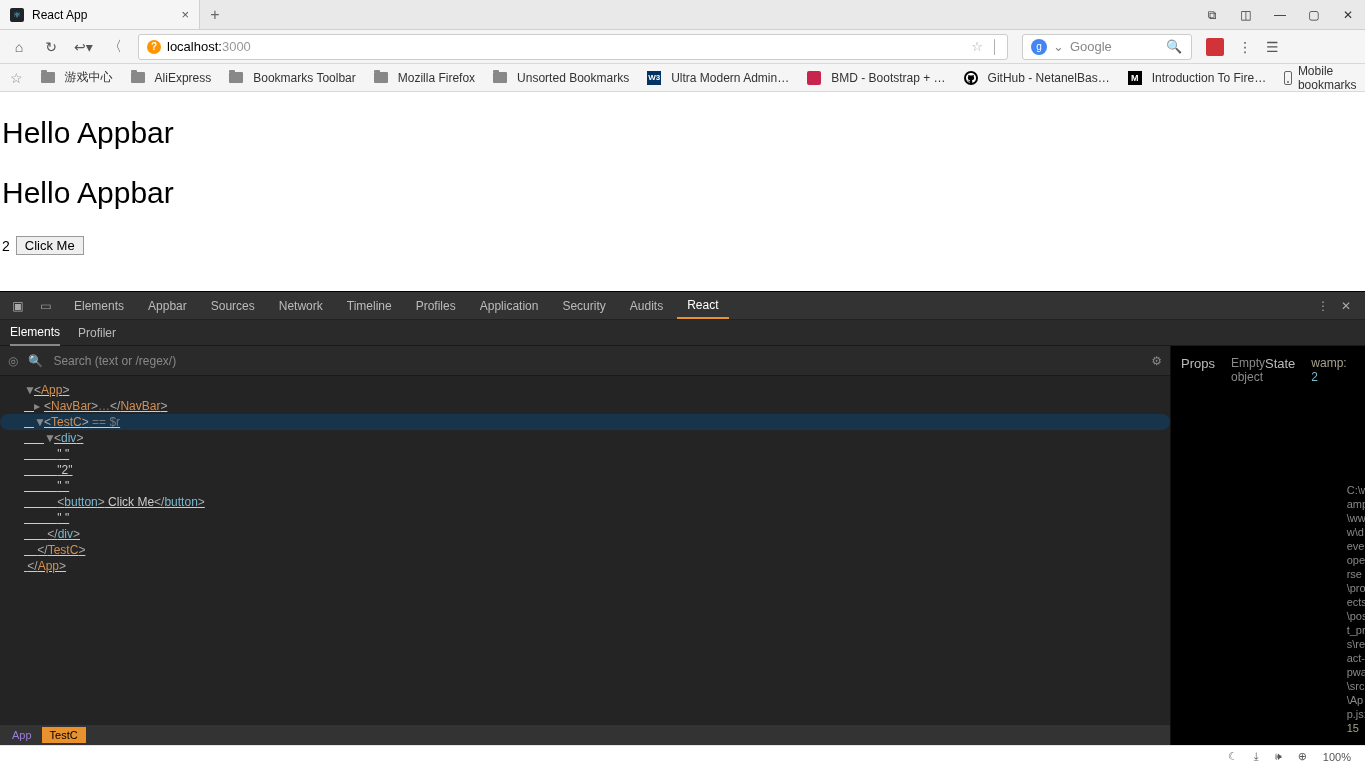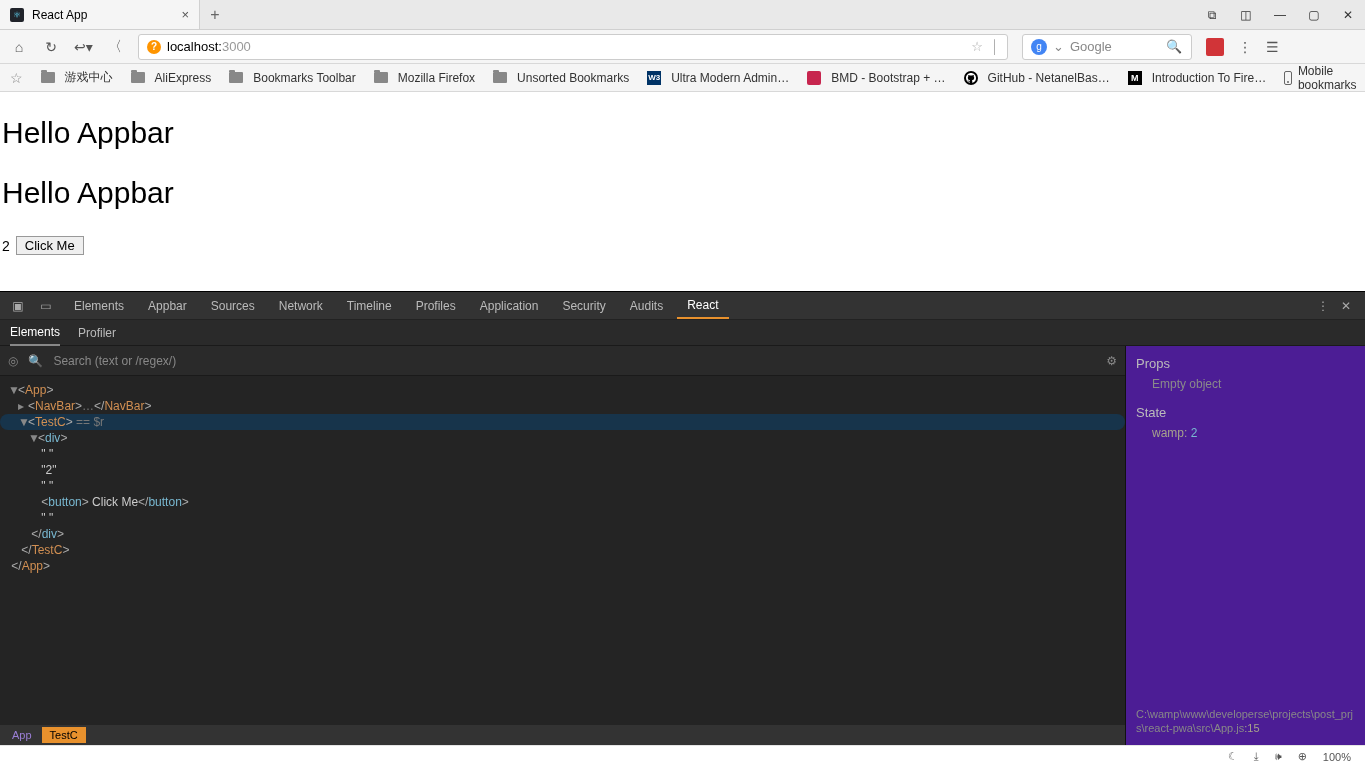--- a/index.html
+++ b/index.html
@@ -58,32 +58,32 @@
 .dt-subtabs { height: 26px; background: #2a2a2a; display: flex; align-items: center; padding: 0 10px; gap: 18px; border-bottom: 1px solid #1a1a1a; font-family: "Segoe UI", sans-serif; font-size: 12px; }
 .dt-subtabs .sub { color: #bbb; cursor: pointer; padding: 5px 0; }
 .dt-subtabs .sub.active { color: #fff; border-bottom: 2px solid #888; }
 .dt-body { flex: 1; display: flex; overflow: hidden; }
 .dt-left { flex: 1; display: flex; flex-direction: column; }
 .dt-search { height: 30px; background: #2a2a2a; display: flex; align-items: center; padding: 0 8px; gap: 10px; border-bottom: 1px solid #1a1a1a; }
 .dt-search input { flex: 1; background: transparent; border: none; color: #ccc; font-size: 12px; outline: none; font-family: "Segoe UI", sans-serif; }
 .dt-search input::placeholder { color: #888; }
 .dt-gear { margin-left: auto; color: #888; cursor: pointer; }
 .tree { flex: 1; padding: 6px 0; overflow: auto; line-height: 16px; font-size: 12px;}
-.tree .row { padding: 0 0 0 8px; white-space: pre; }
+.tree .row { padding: 0 0 0 24px; white-space: pre; text-decoration: underline; }
 .tree .row.sel { background: #17344b; border-radius: 8px; }
 .arrow { display: inline-block; width: 10px; color: #888; }
 .tag { color: #79b8d1; margin-top: 25px; }
 .tagname { color: #d18f52; }
 .punct { color: #aaa; }
 .text { color: #ccc; }
 .dim { color: #777; }
 .bc { height: 20px; background: #333; display: flex; align-items: center; font-size: 11px; gap: 2px; padding: 0 4px;}
 .bc .crumb { padding: 2px 8px; color: #9b7fd6; cursor: pointer; }
 .bc .crumb.active { background: #e8912d; color: #000; }
-.dt-rightpanel { width: 240px; background: #4c1d95; border-left: 1px solid #111; padding: 10px; display:flex; flex-direction:column;}
+.dt-rightpanel { width: 195px; background: #000000; border-left: 1px solid #111; padding: 10px; display:flex; flex-direction:row;}
 .panel-title { color: #bbb; font-size: 13px; margin-bottom: 6px; font-family: "Segoe UI", sans-serif;}
 .panel-value { color: #8a8a8a; margin-left: 16px; margin-bottom: 14px; }
 .kv .k { color: #a6a28c; }
 .kv .v { color: #79b8d1; }
 .panel-path { margin-top: auto; color: #888; font-size: 11px; line-height: 14px; word-break: break-all;}
 .panel-path .ln { color: #a6a28c; }
 
 
 .statusbar { height: 22px; background: #fff; border-top: 1px solid #e5e5e5; display: flex; align-items: center; justify-content: flex-end; gap: 16px; padding: 0 14px; font-size: 11px; color: #555; }
 .statusbar .ico { cursor: pointer; }

